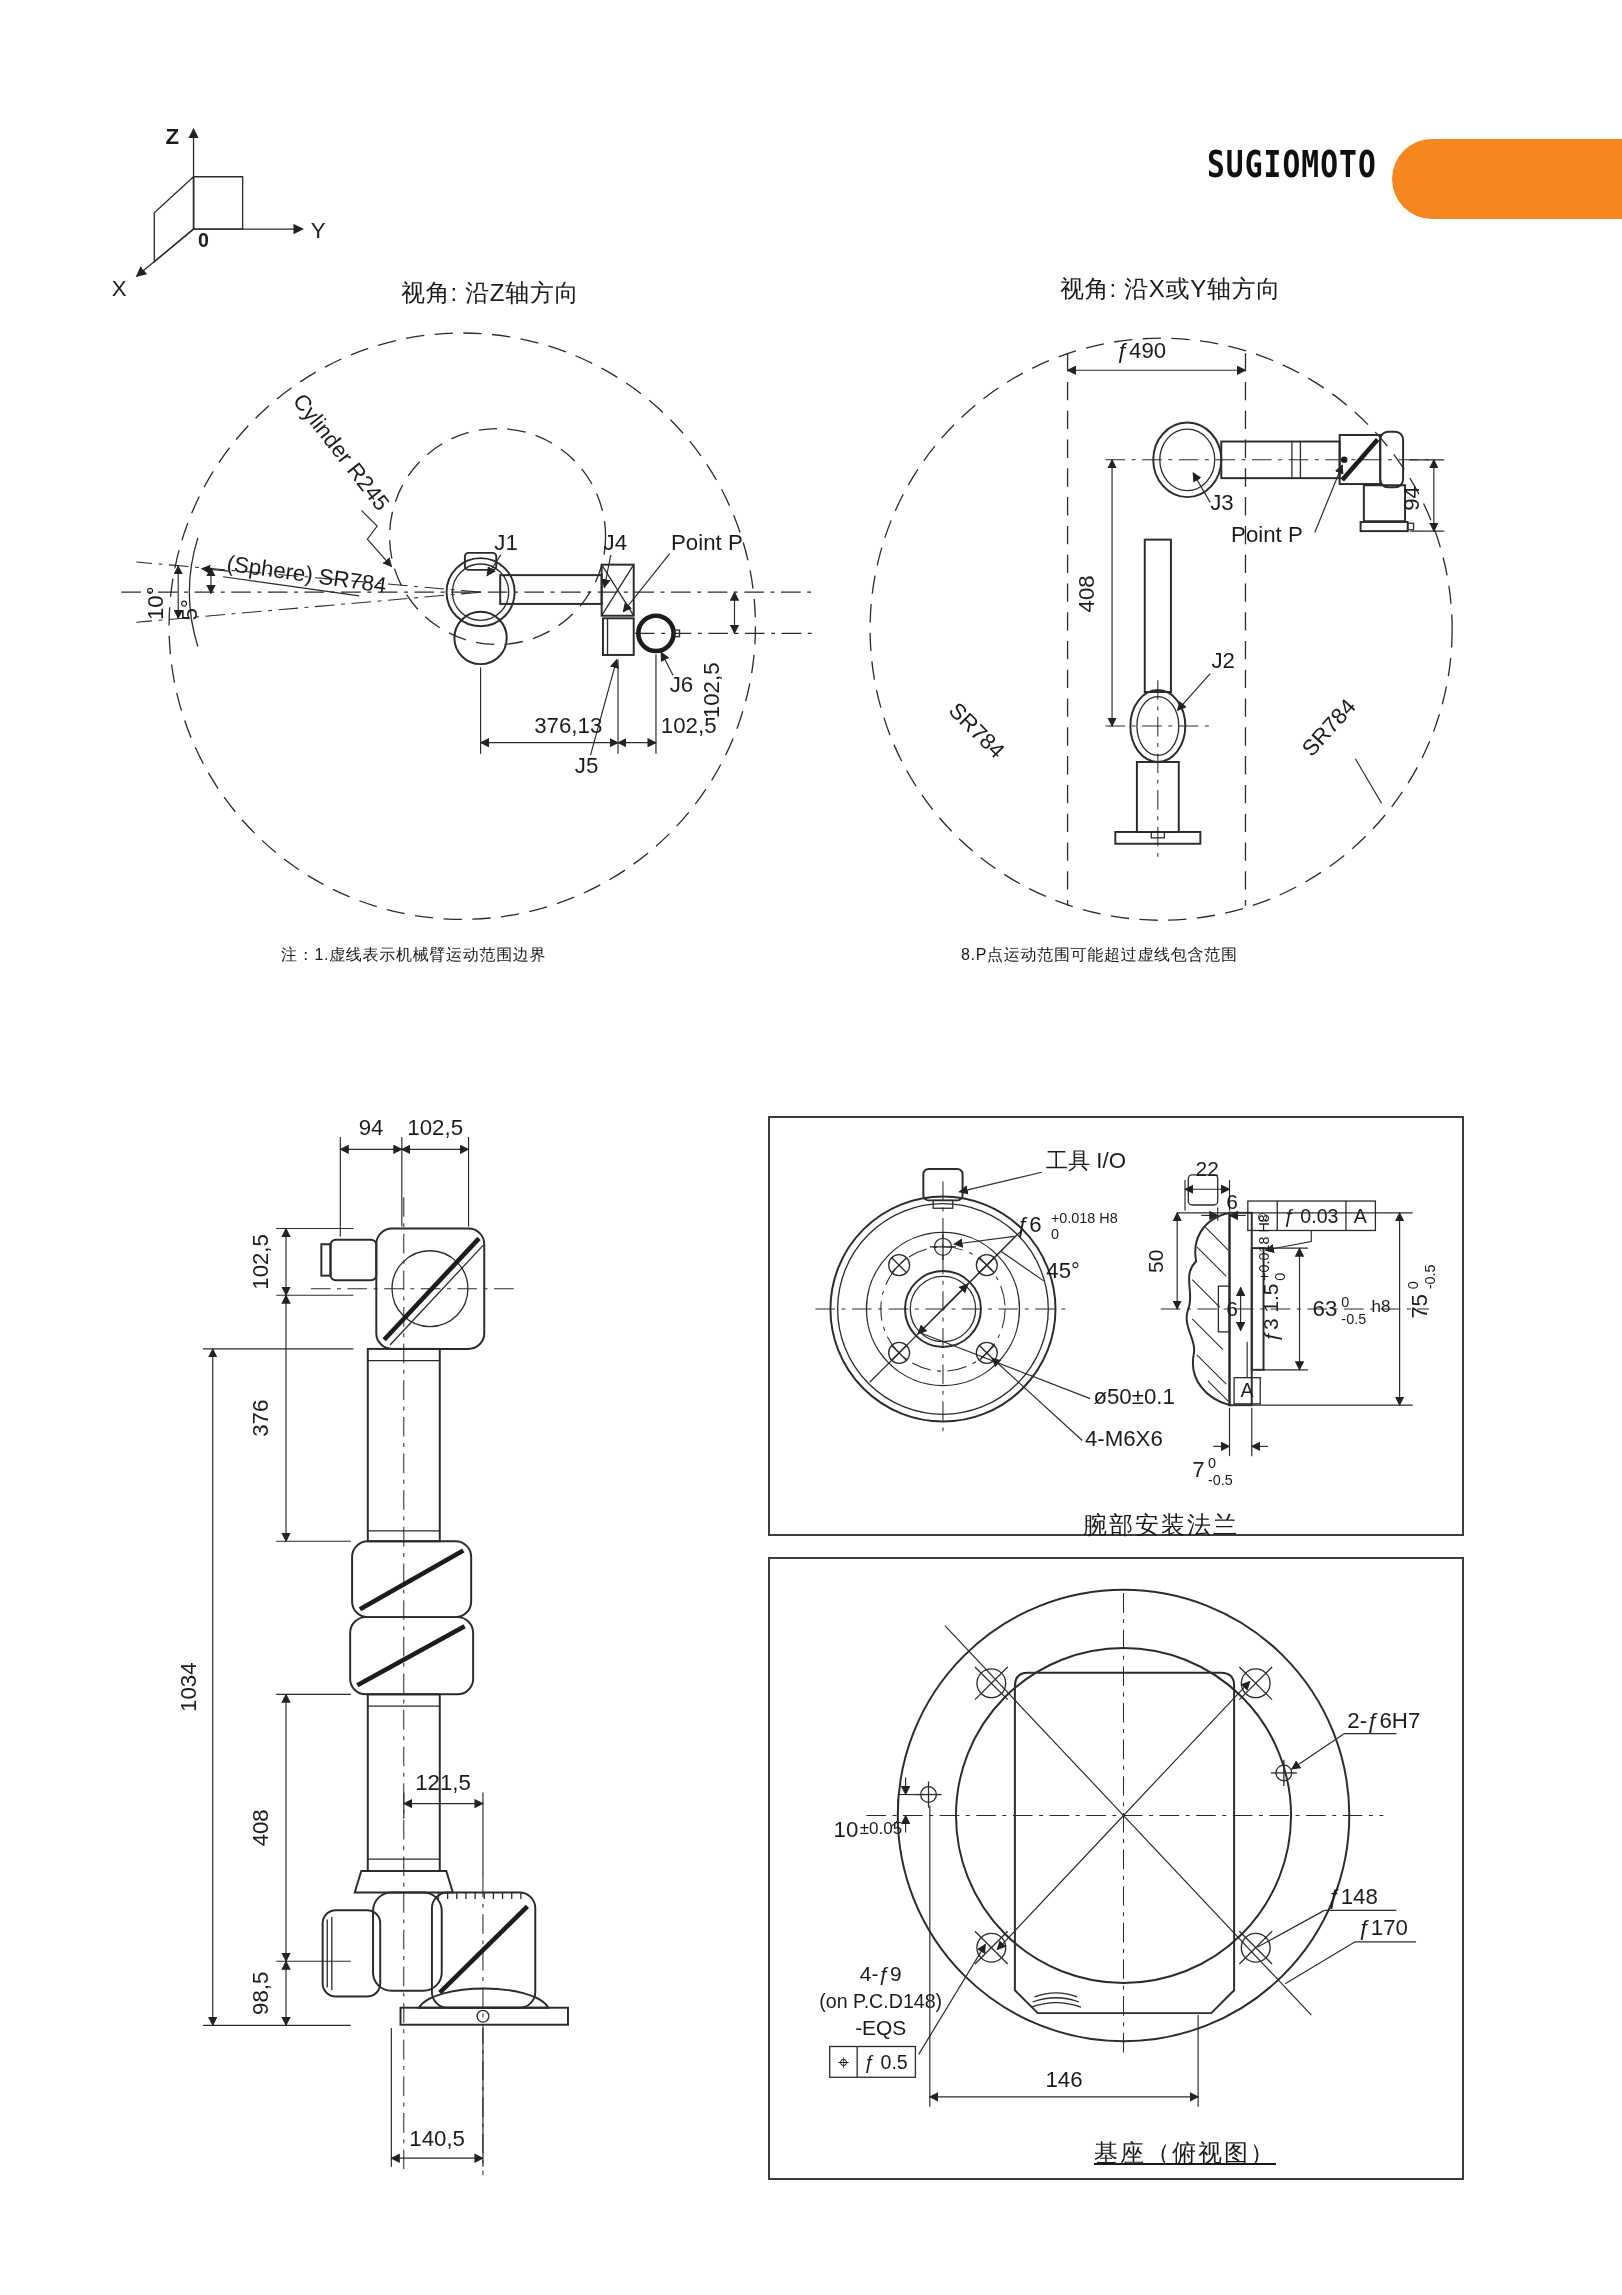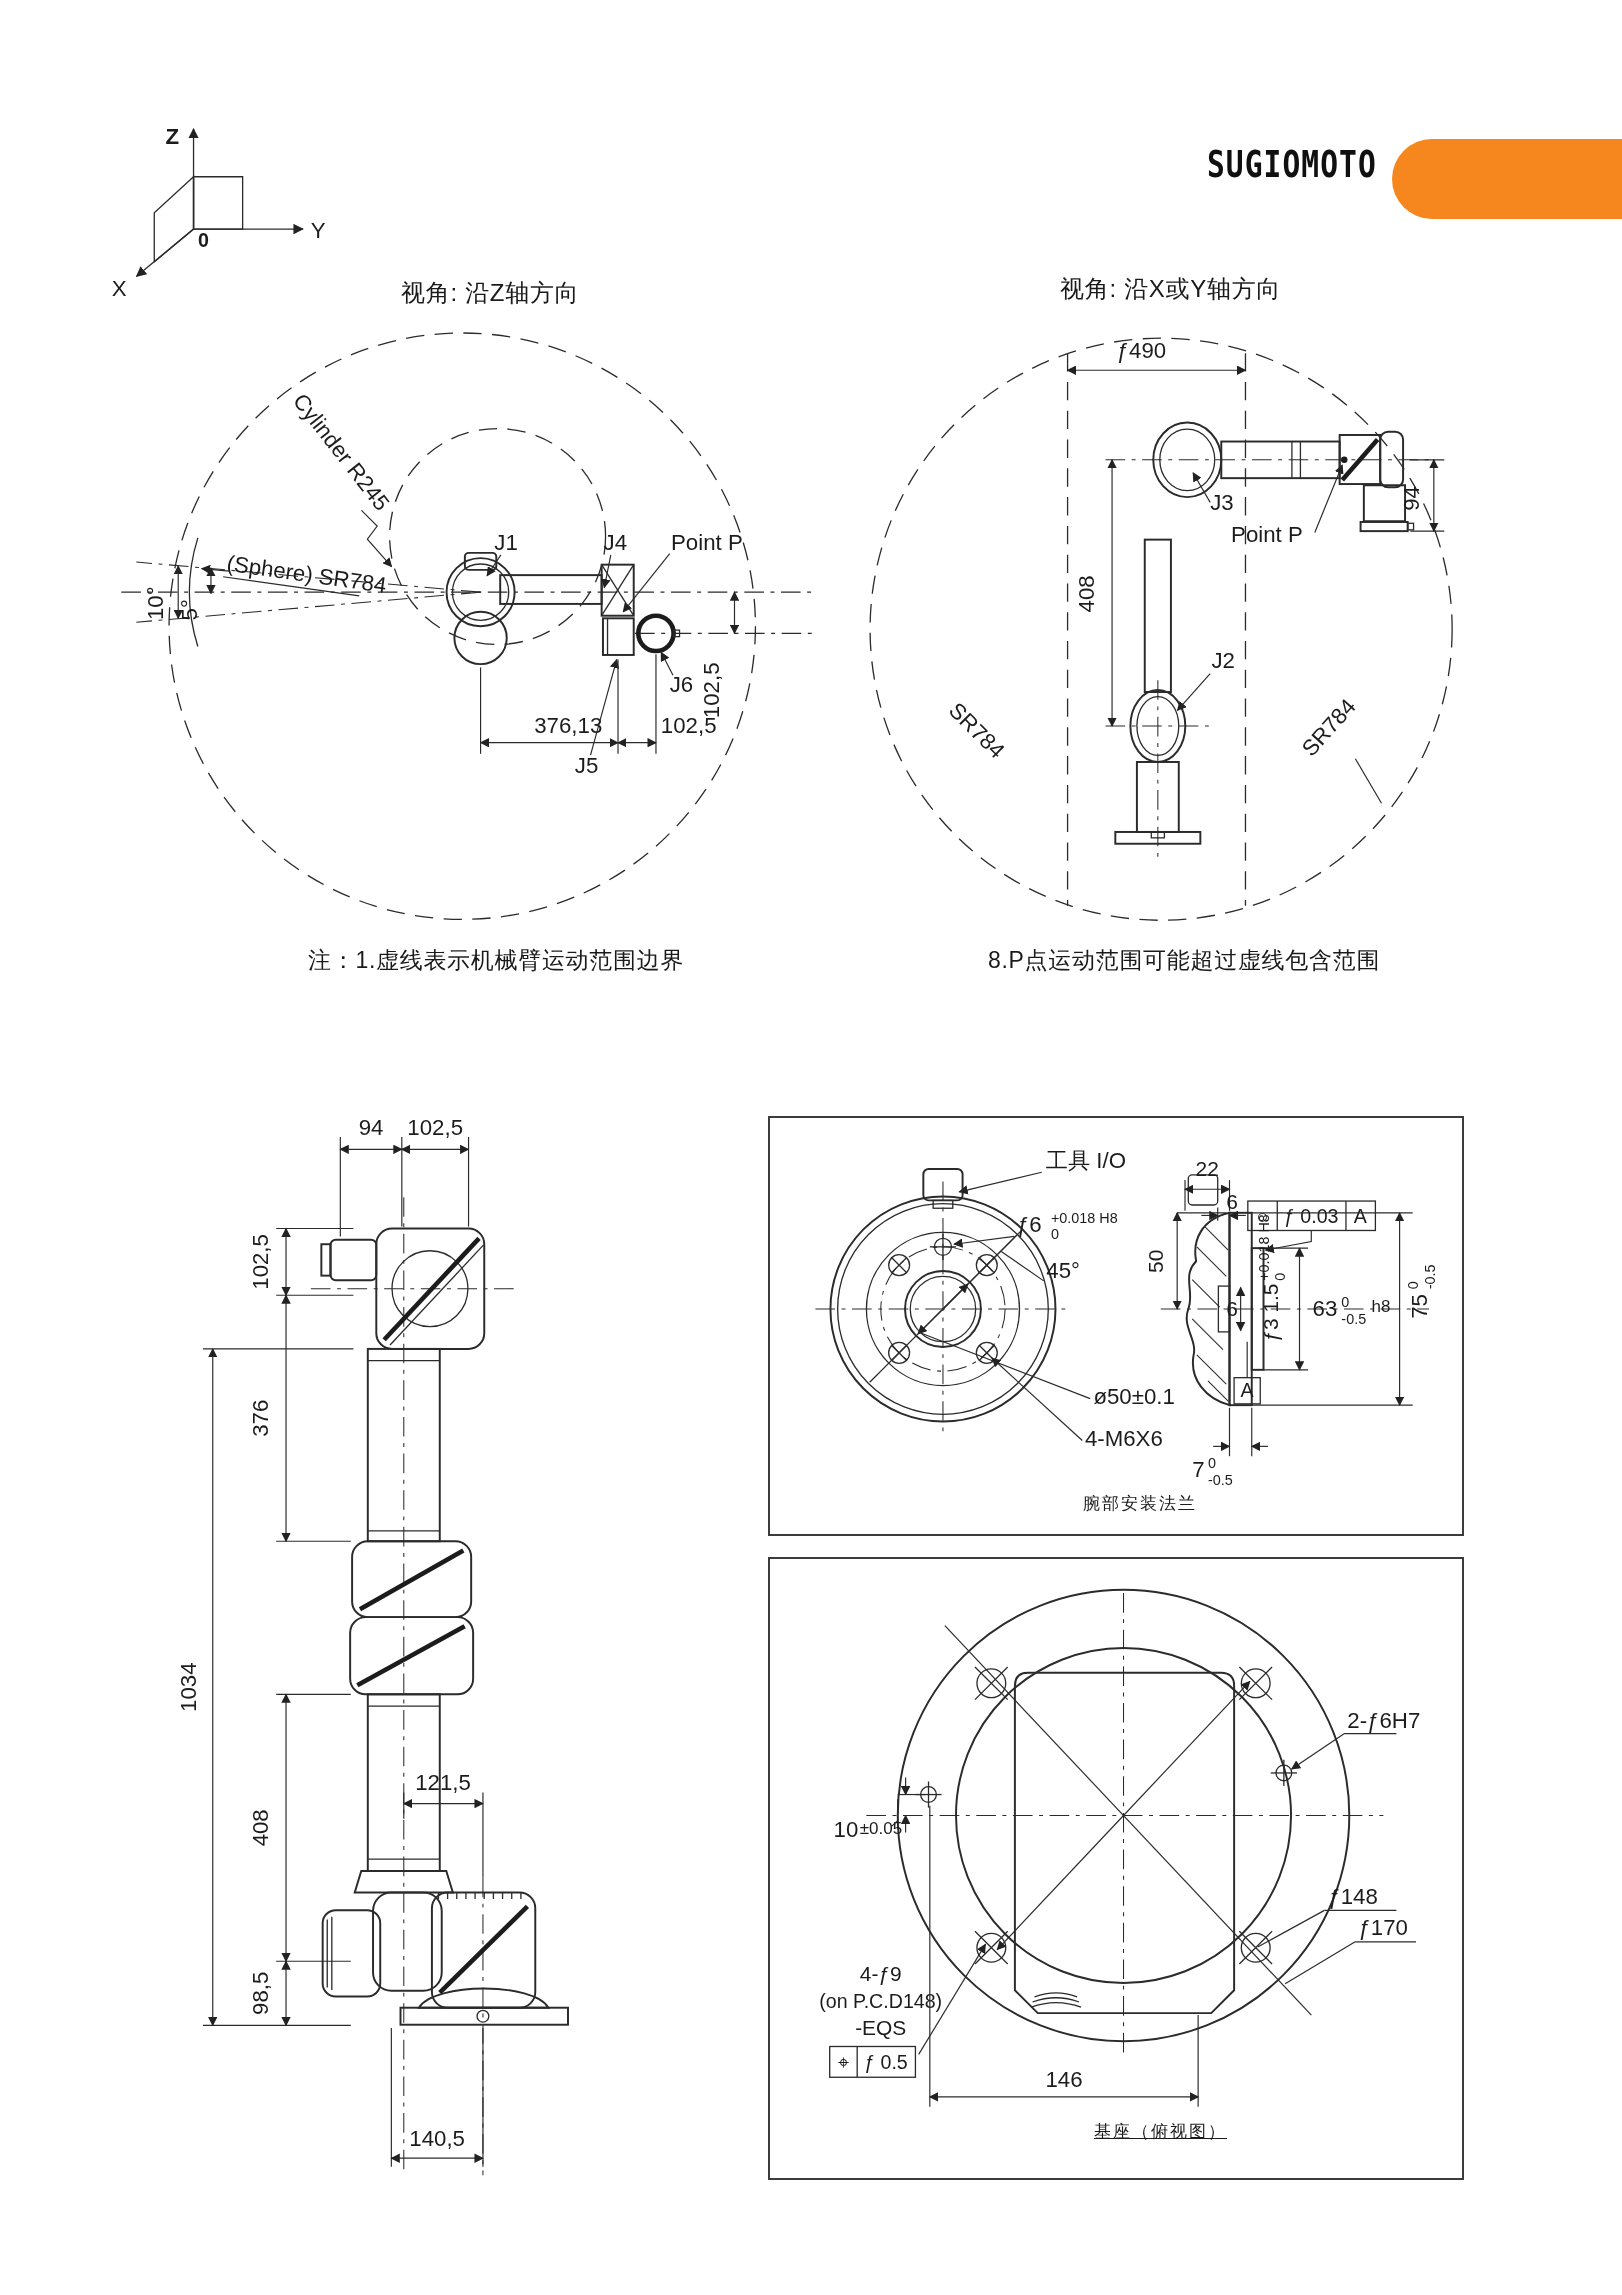--- a/index.html
+++ b/index.html
@@ -1,21 +1,21 @@
 <!DOCTYPE html>
 <html style="font-size:10.5px"><head>
 <meta charset="utf-8">
 <style>
   html,body{margin:0;padding:0;}
   body{width:1623px;height:2295px;position:relative;background:#ffffff;
        font-family:"Liberation Sans","DejaVu Sans",sans-serif;color:#1c1c1c;overflow:hidden;}
   .abs{position:absolute;}
   .title{font-size:24px;color:#1a1a1a;letter-spacing:0.7px;text-align:right;}
-  .note{font-size:23px;color:#1a1a1a;letter-spacing:0.7px;margin-left:27px;}
-  .caption{font-size:17px;color:#1a1a1a;letter-spacing:2px;}
+  .note{font-size:16px;color:#1a1a1a;letter-spacing:0.7px;}
+  .caption{font-size:24px;color:#1a1a1a;letter-spacing:2px;margin-top:17px;}
   .logo{font-family:"DejaVu Sans Mono","Liberation Mono",monospace;font-weight:bold;
         font-size:37px;color:#101010;transform:scaleX(0.80);transform-origin:left center;
         letter-spacing:1.3px;white-space:nowrap;}
   .pill{background:#f6871f;border-radius:41px 0 0 41px;}
   .box{border:2.6px solid #3c3c3c;background:#fff;}
   svg{position:absolute;overflow:visible;}
   svg text{font-family:"Liberation Sans","DejaVu Sans",sans-serif;fill:#1c1c1c;} .t34{font-size:34px;} .t32{font-size:32px;} .t30{font-size:30px;}
   .t26{font-size:26px;} .t22{font-size:22px;}
   .ln{stroke:#2b2b2b;stroke-width:3;fill:none;}
   .ln2{stroke:#2b2b2b;stroke-width:2;fill:none;}

